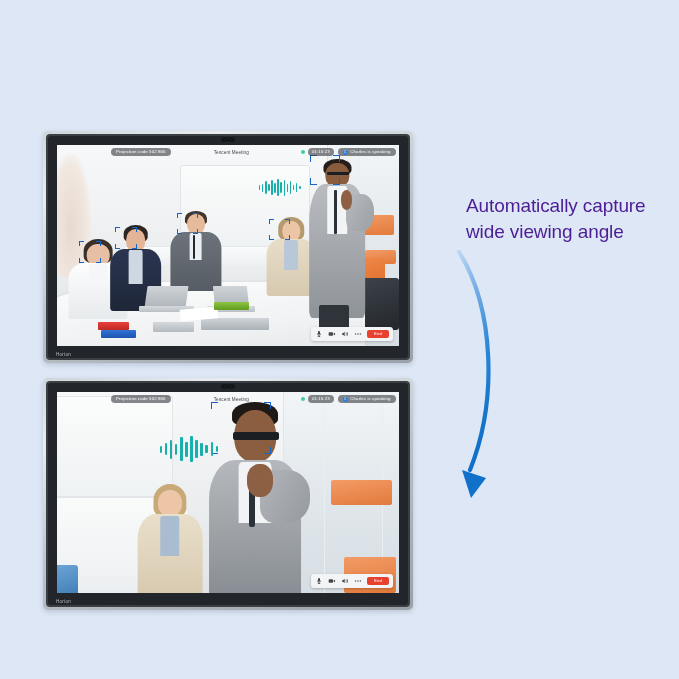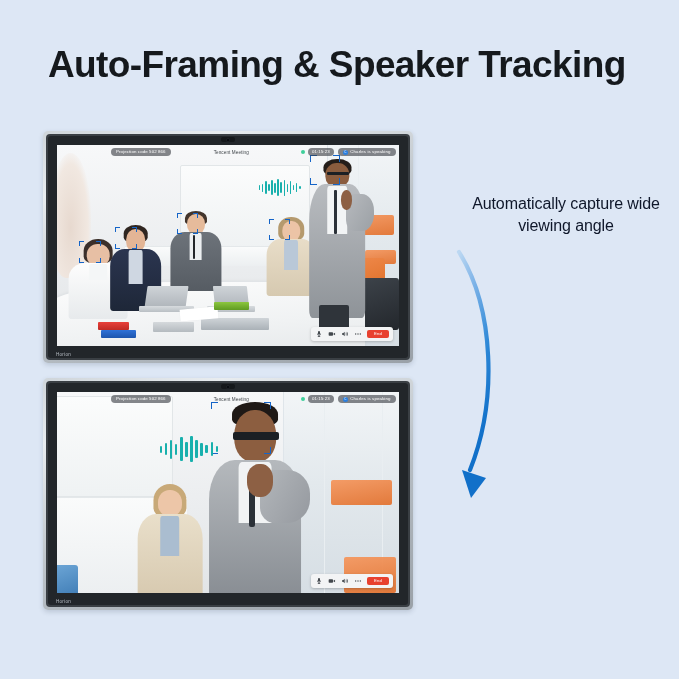--- a/index.html
+++ b/index.html
@@ -254,38 +254,36 @@
     border-radius:2px;
     font-size:4.2px;
     padding:2px 7px;
     line-height:1;
     letter-spacing:.2px;
   }
 
   
   .annotation {
     position:absolute;
-    font-size:16px;
+    font-size:19px;
     line-height:1.38;
-    color:#0f172a;
+    color:#4c1d95;
     letter-spacing:-0.1px;
-    text-align:center;
   }
   .arrow-layer {
     position:absolute; left:0; top:0;
     width:679px; height:679px;
     pointer-events:none;
   }
 </style>
 </head>
 <body>
 
 <div id="page">
 
-  <div class="page-title">Auto-Framing &amp; Speaker Tracking</div>
 
   <div class="monitor" style="left:43px; top:131px; width:370px; height:232px;">
     <div class="outer-frame"></div>
     <div class="bezel">
       <div class="bezel-inner">
         <div class="cam"></div>
         <div class="brandmark">Horion</div>
 
         <div class="screen">
 

